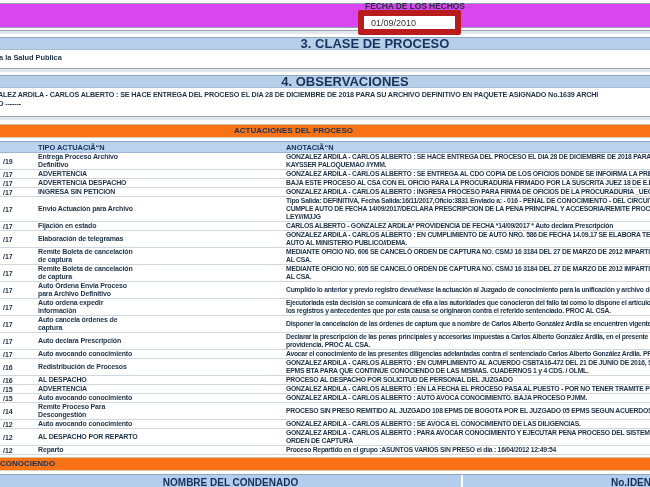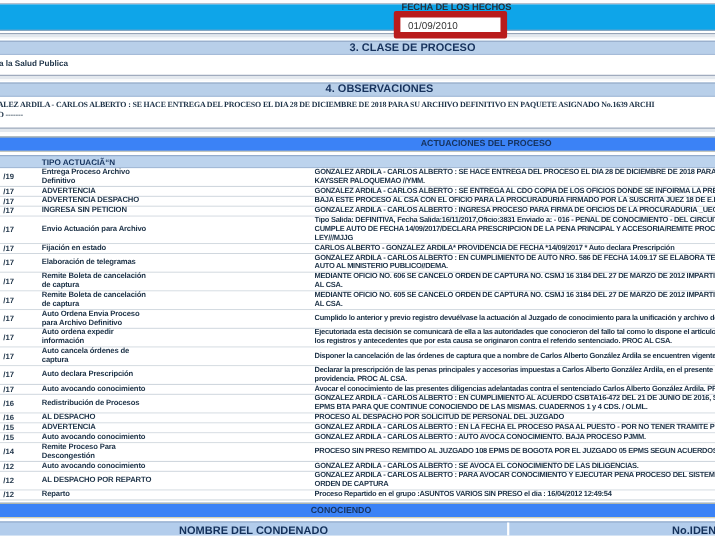--- a/index.html
+++ b/index.html
@@ -2,48 +2,48 @@
 <html><head>
 <meta charset="utf-8">
 <style>
   html,body{margin:0;padding:0;background:#fff;}
   #screen{
     position:relative;width:650px;height:487px;overflow:hidden;background:#fff;
     font-family:"Liberation Sans",sans-serif;color:#1d3247;
   }
   
   #topstrip{height:3px;background:#fbfbfd;border-bottom:1px solid #97a4b8;}
-  #fecha-row{position:relative;height:23px;background:#0ea5e9;border-bottom:1px solid #97a4b8;}
+  #fecha-row{position:relative;height:23px;background:#d946ef;border-bottom:1px solid #97a4b8;}
   #fecha-label{
     position:absolute;left:348px;top:-3px;width:134px;text-align:center;
     font-size:8.5px;font-weight:bold;color:#25303c;letter-spacing:-0.1px;white-space:nowrap;
   }
   #fecha-input{
     position:absolute;left:358px;top:6px;width:84px;height:13px;
     border:6px solid #b91c1c;border-radius:2px;font-family:"Liberation Sans",sans-serif;
     font-size:9px;color:#333;padding:0 0 0 7px;background:#fff;outline:none;
   }
   
   .sep{height:3px;background:#e3e8ee;border-top:1px solid #98a5b8;border-bottom:1px solid #fdfdfd;margin-top:2px;}
   .hdr-blue{
     height:11px;line-height:11px;background:#b8cfe9;border-top:1px solid #93a9c6;border-bottom:1px solid #a5bbd8;
-    text-align:center;font-size:10px;font-weight:bold;color:#17325c;margin-top:2px;white-space:nowrap;
+    text-align:center;font-size:13px;font-weight:bold;color:#17325c;margin-top:2px;white-space:nowrap;
   }
   #hdr-clase{padding-left:100px;}
   #hdr-obs{padding-left:40px;}
   .hdr-cream{
-    height:12px;line-height:12px;background:#3b82f6;border-top:1px solid #cdc49c;border-bottom:1px solid #d9d2b2;
-    text-align:center;font-size:8px;font-weight:bold;color:#15325e;white-space:nowrap;
+    height:12px;line-height:12px;background:#f97316;border-top:1px solid #cdc49c;border-bottom:1px solid #d9d2b2;
+    font-size:8px;font-weight:bold;color:#15325e;white-space:nowrap;
   }
   #hdr-actuaciones{margin-top:3px;padding-left:234px;}
   #hdr-condenados{margin-top:2px;padding-right:30px;}
   
   #clase-row{padding:3px 0 3px 1px;height:10px;}
   #clase-text{font-size:7.4px;font-weight:bold;margin-left:-2px;white-space:nowrap;}
-  #obs-block{padding:3px 0 6px 0;font-family:Liberation Serif, serif;}
+  #obs-block{padding:3px 0 6px 0;}
   .obs-line{font-size:7.2px;font-weight:bold;line-height:8.6px;white-space:nowrap;overflow:hidden;margin-left:-2px;letter-spacing:-0.15px;}
   
   #act-header{
     display:flex;height:10px;align-items:center;background:#bcd3ed;
     border-top:1px solid #8fa8c8;border-bottom:1px solid #9db4d2;margin-top:3px;
     font-size:7.4px;font-weight:bold;color:#14325d;
   }
   .c-date{width:37px;flex:none;padding-left:3px;box-sizing:border-box;}
   .c-tipo{width:249px;flex:none;padding-left:1px;box-sizing:border-box;}
   .c-anot{flex:1;min-width:0;}
@@ -92,20 +92,21 @@
     <div class="obs-line">O -------</div>
   </div>
 
   <div class="sep"></div>
 
   <div class="hdr-cream" id="hdr-actuaciones">ACTUACIONES DEL PROCESO</div>
 
   <div id="act-header">
     <div class="c-date"></div>
     <div class="c-tipo">TIPO ACTUACIÃ“N</div>
+    <div class="c-anot">ANOTACIÃ“N</div>
   </div>
 
   <div id="act-rows">
       <div class="act-row">
         <div class="c-date">/19</div>
         <div class="c-tipo">
           <div class="tipo-line">Entrega Proceso Archivo</div>
           <div class="tipo-line">Definitivo</div>
         </div>
         <div class="c-anot">

